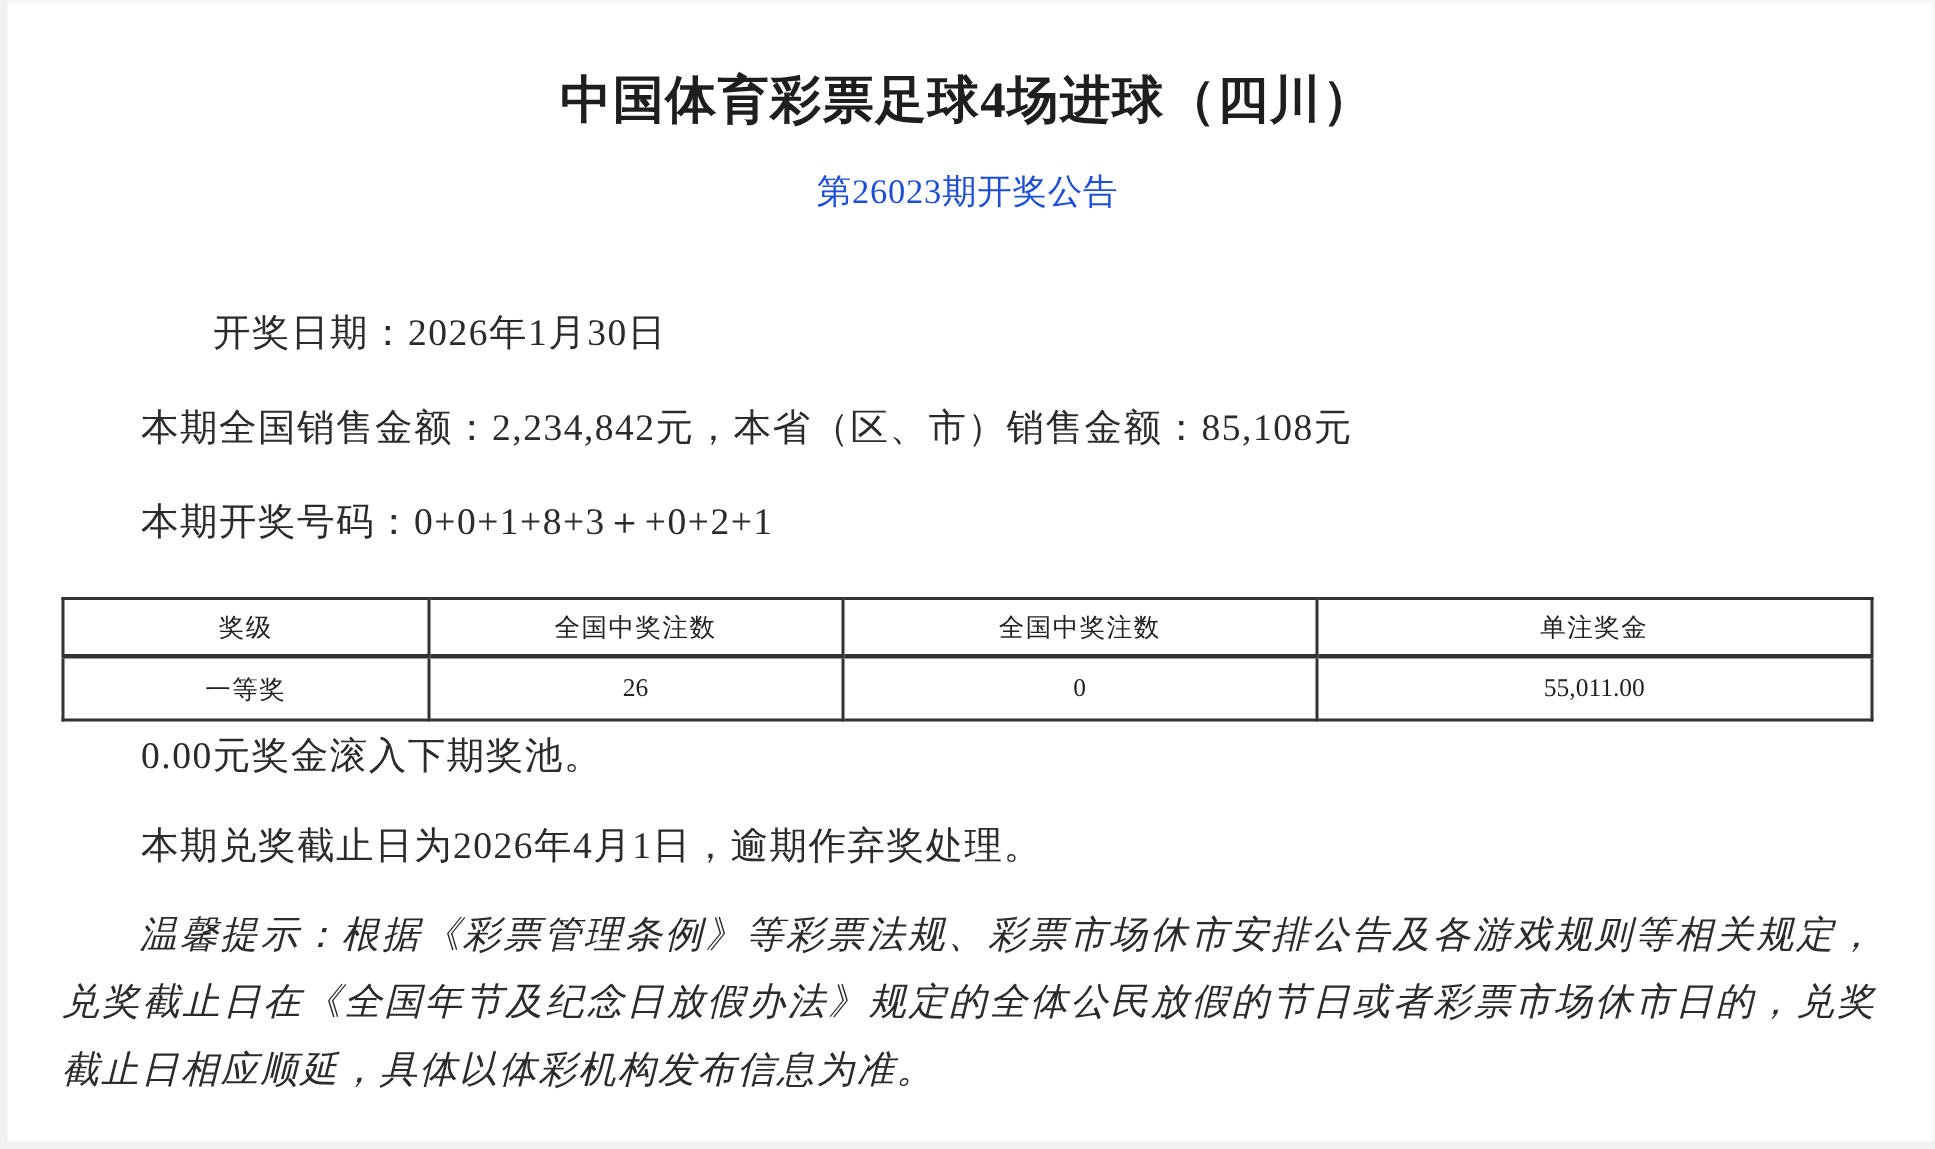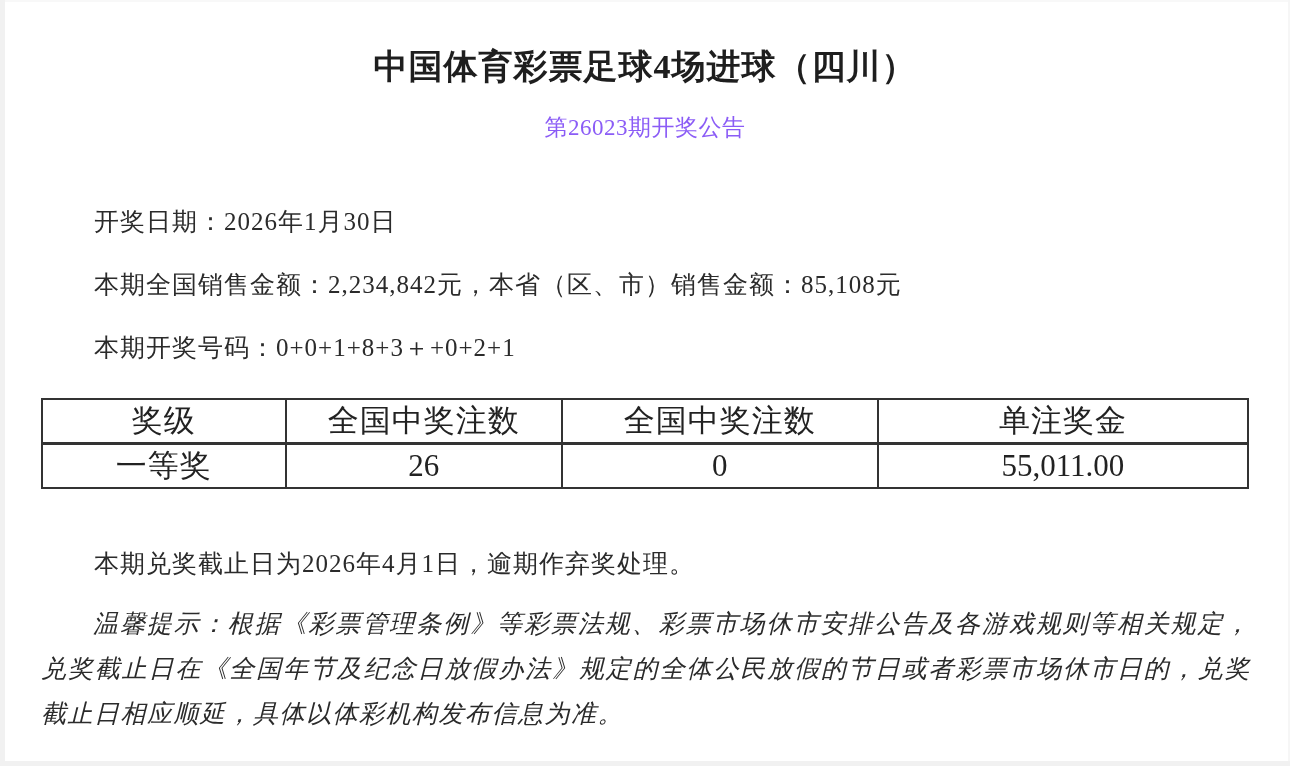--- a/index.html
+++ b/index.html
@@ -31,44 +31,44 @@
   }
   .doc-subtitle {
     position: absolute;
     top: 112px;
     left: 0;
     width: 100%;
     text-align: center;
     font-size: 23px;
     font-weight: 400;
     letter-spacing: 0.5px;
-    color: #8b5cf6;
+    color: #1d4ed8;
   }
   .body-line {
     position: absolute;
     left: 94px;
     font-size: 25px;
     letter-spacing: 1px;
     white-space: nowrap;
     color: #2b2b2b;
   }
-  .line-date    { top: 205px; }
+  .line-date    { top: 205px; margin-left: 48px; }
   .line-sales   { top: 268px; }
   .line-numbers { top: 331px; }
   .line-rollover{ top: 487px; }
   .line-deadline{ top: 547px; }
 
   table.prize {
     position: absolute;
     top: 398px;
     left: 41px;
     width: 1208px;
     border-collapse: collapse;
     table-layout: fixed;
-    font-size: 31px;
+    font-size: 17px;
     color: #222222;
     padding-left: 32px;
   }
   table.prize col.c1 { width: 20.2%; }
   table.prize col.c2 { width: 22.9%; }
   table.prize col.c3 { width: 26.2%; }
   table.prize col.c4 { width: 30.7%; }
   table.prize th, table.prize td {
     border: 2px solid #333333;
     padding: 0 8px;
@@ -134,18 +134,19 @@
     <tbody>
       <tr>
         <td class="cell-center">一等奖</td>
         <td class="cell-num">26</td>
         <td class="cell-num">0</td>
         <td class="cell-num">55,011.00</td>
       </tr>
     </tbody>
   </table>
 
+  <div class="body-line line-rollover">0.00元奖金滚入下期奖池。</div>
 
   <div class="body-line line-deadline">本期兑奖截止日为2026年4月1日，逾期作弃奖处理。</div>
 
   <div class="tips">温馨提示：根据《彩票管理条例》等彩票法规、彩票市场休市安排公告及各游戏规则等相关规定，兑奖截止日在《全国年节及纪念日放假办法》规定的全体公民放假的节日或者彩票市场休市日的，兑奖截止日相应顺延，具体以体彩机构发布信息为准。</div>
 
 </div>
 
 </body></html>

